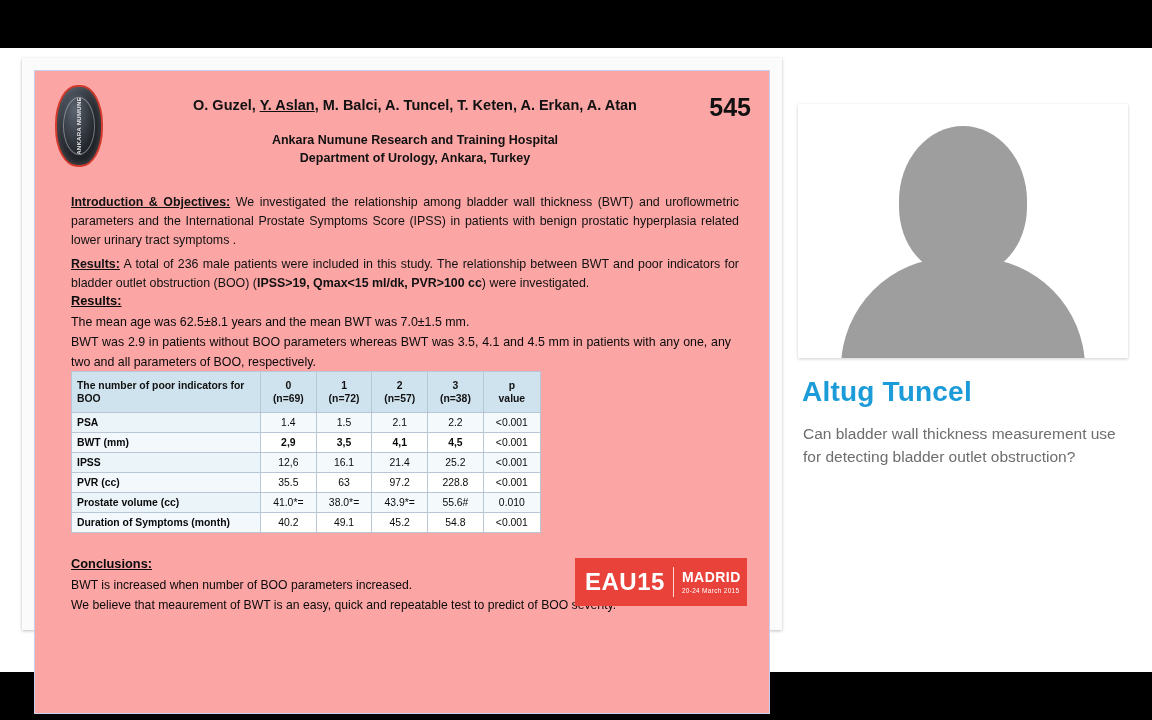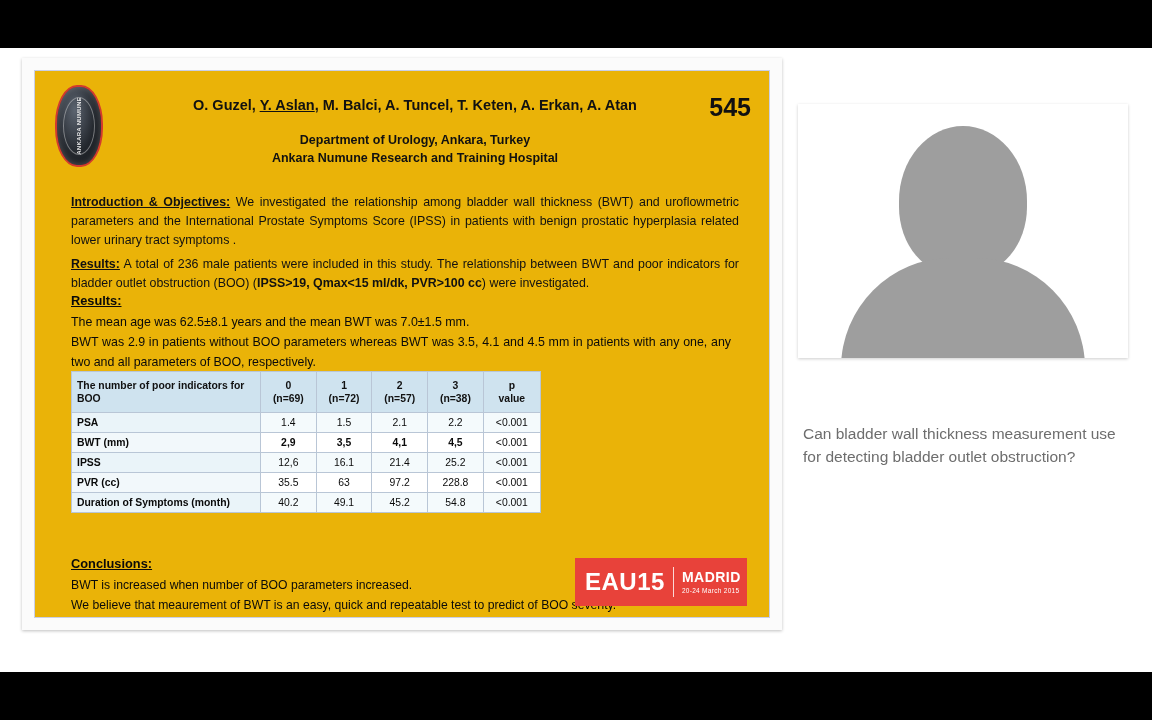--- a/index.html
+++ b/index.html
@@ -36,22 +36,22 @@
     width: 760px;
     height: 572px;
     background: #fbfbfb;
     box-shadow: 0 1px 3px rgba(0,0,0,0.25);
   }
   .poster {
     position: absolute;
     left: 12px;
     top: 12px;
     width: 736px;
-    height: 548px;
-    background: #eab308;
+    height: 644px;
+    background: #fca5a5;
     border: 1px solid #c9cfe8;
     box-sizing: border-box;
     color: #0a0a0a;
   }
 
   .logo {
     position: absolute;
     left: 20px;
     top: 14px;
     width: 44px;
@@ -320,22 +320,22 @@
           <div class="logo-text">ANKARA NUMUNE</div>
         </div>
 
         <div class="authors">
           <span>O. Guzel, </span><u>Y. Aslan</u><span>, M. Balci, A. Tuncel, T. Keten, A. Erkan, A. Atan</span>
         </div>
 
         <div class="poster-number">545</div>
 
         <div class="affiliation">
+          <div>Ankara Numune Research and Training Hospital</div>
           <div>Department of Urology,  Ankara, Turkey</div>
-          <div>Ankara Numune Research and Training Hospital</div>
         </div>
 
         <div class="body-block">
           <p>
             <span class="sec-head">Introduction &amp; Objectives:</span><span> We investigated the relationship among bladder wall thickness (BWT) and uroflowmetric parameters and the International Prostate Symptoms Score (IPSS) in patients with benign prostatic hyperplasia related lower urinary tract symptoms .</span>
           </p>
           <p>
             <span class="sec-head">Results:</span><span> A total of 236 male patients were included in this study. The relationship between BWT and poor indicators for bladder outlet obstruction (BOO) (</span><span class="bold">IPSS&gt;19, Qmax&lt;15  ml/dk, PVR&gt;100 cc</span><span>) were investigated.</span>
           </p>
         </div>
@@ -399,20 +399,28 @@
             </tr>
             <tr>
               <td class="rowhead">PVR (cc)</td>
               <td>35.5</td>
               <td>63</td>
               <td>97.2</td>
               <td>228.8</td>
               <td>&lt;0.001</td>
             </tr>
             <tr>
+              <td class="rowhead">Prostate volume (cc)</td>
+              <td>41.0*=</td>
+              <td>38.0*=</td>
+              <td>43.9*=</td>
+              <td>55.6#</td>
+              <td>0.010</td>
+            </tr>
+            <tr>
               <td class="rowhead">Duration of Symptoms (month)</td>
               <td>40.2</td>
               <td>49.1</td>
               <td>45.2</td>
               <td>54.8</td>
               <td>&lt;0.001</td>
             </tr>
           </tbody>
         </table>
 
@@ -432,17 +440,18 @@
         </div>
 
       </div>
     </div>
 
     <div class="speaker-card">
       <div class="photo-frame">
         <div class="silhouette-head"></div>
         <div class="silhouette-body"></div>
       </div>
+      <div class="speaker-name">Altug Tuncel</div>
       <div class="speaker-topic">Can bladder wall thickness measurement use for detecting bladder outlet obstruction?</div>
     </div>
 
   </div>
 </div>
 
 </body></html>

